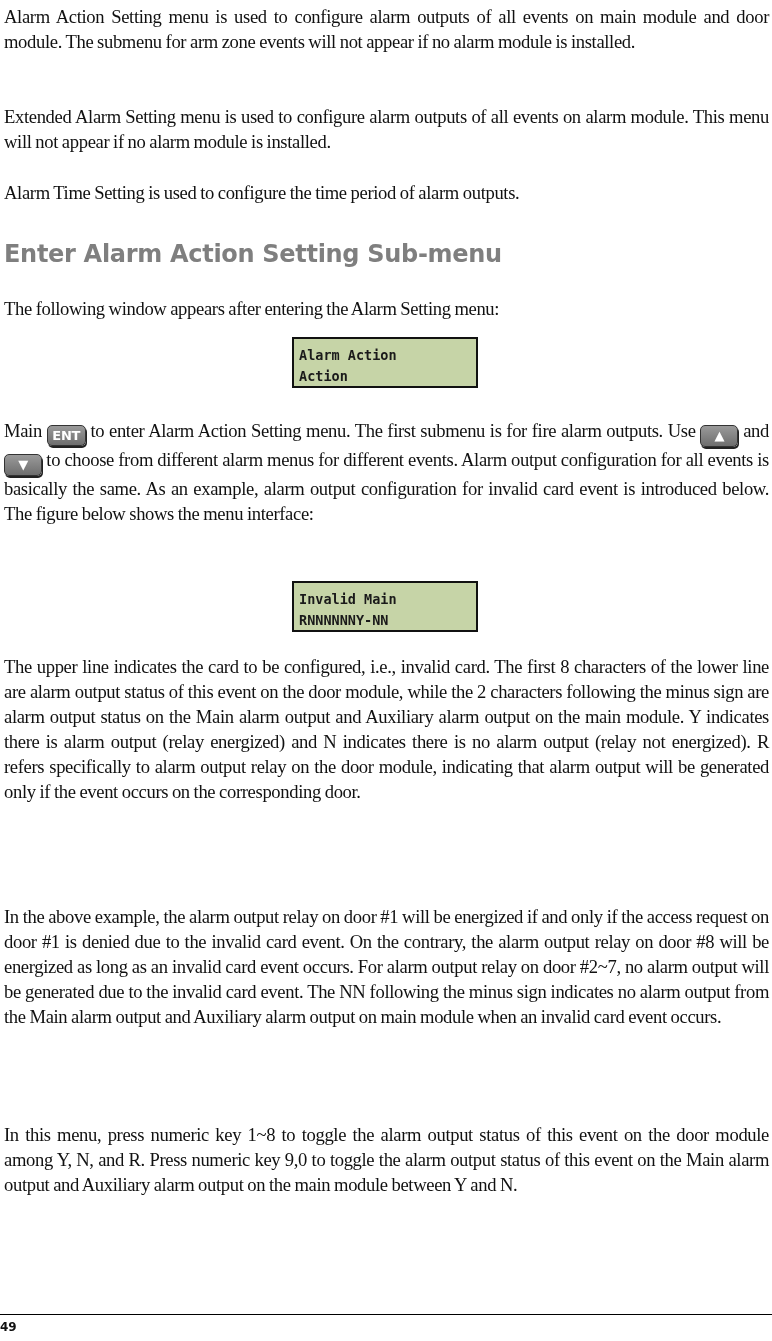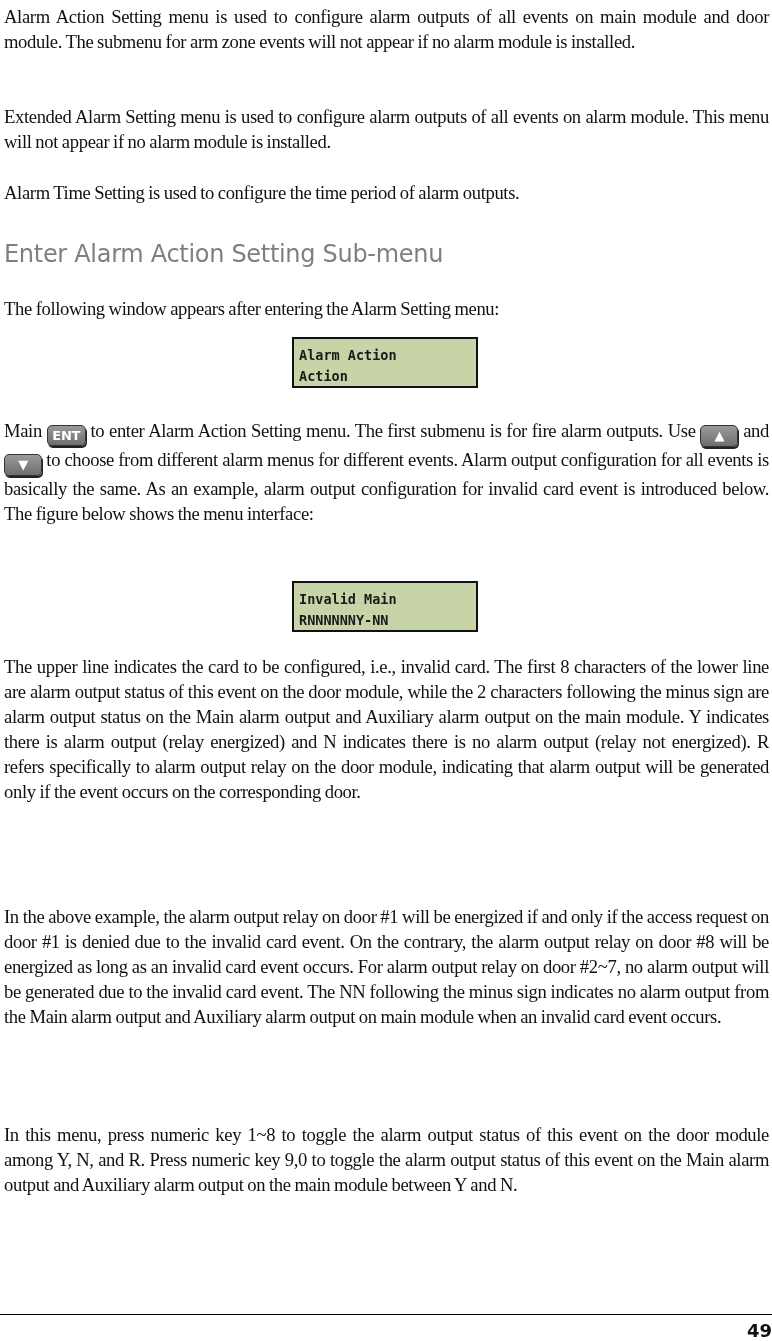--- a/index.html
+++ b/index.html
@@ -31,33 +31,33 @@
     background: linear-gradient(#9a9a9a, #6e6e6e);
     border: 1px solid #333; border-radius: 5px;
     box-shadow: 1px 2px 0 #222;
     color: #fff; font-family: "DejaVu Sans", sans-serif;
     font-weight: bold; text-align: center;
   }
   .key.ent { width: 37px; height: 19px; font-size: 13px; line-height: 19px; }
   .key.arrow { width: 36px; height: 20px; font-size: 13px; line-height: 20px; }
   .footer-rule { position: absolute; left: 0; top: 1314px; width: 772px; height: 1px; background: #000; }
   .page-num {
-    position: absolute; top: 1320px; left: 0; width: 772px; text-align: right;
-    font-family: "DejaVu Sans", sans-serif; font-size: 18px; font-weight: bold; color: #111;
+    position: absolute; top: 1320px; left: 0; width: 772px; text-align: left;
+    font-family: "DejaVu Sans", sans-serif; font-size: 12px; font-weight: bold; color: #111;
   }
 </style>
 </head>
 <body>
 
 <div class="page">
   <p class="body" style="position:absolute; top:4px;">Alarm Action Setting menu is used to configure alarm outputs of all events on main module and door module. The submenu for arm zone events will not appear if no alarm module is installed.</p>
   <p class="body" style="position:absolute; top:104px;">Extended Alarm Setting menu is used to configure alarm outputs of all events on alarm module. This menu will not appear if no alarm module is installed.</p>
   <p class="body" style="position:absolute; top:180px;">Alarm Time Setting is used to configure the time period of alarm outputs.</p>
 
-  <h2 class="heading" style="position:absolute; top:240px;">Enter Alarm Action Setting Sub-menu</h2>
+  <h2 class="heading" style="position:absolute; top:240px;font-weight:bold;">Enter Alarm Action Setting Sub-menu</h2>
   <p class="body" style="position:absolute; top:296px;">The following window appears after entering the Alarm Setting menu:</p>
 
   <p class="body" style="position:absolute; top:418px;">
     <span>Main</span>
     <span class="key ent">ENT</span><span> to enter Alarm Action Setting menu. The first submenu is for fire alarm outputs. Use </span><span class="key arrow">▲</span><span> and </span><span class="key arrow">▼</span><span> to choose from different alarm menus for different events. Alarm output configuration for all events is basically the same. As an example, alarm output configuration for invalid card event is introduced below. The figure below shows the menu interface:</span>
   </p>
 
   <p class="body" style="position:absolute; top:654px;">The upper line indicates the card to be configured, i.e., invalid card. The first 8 characters of the lower line are alarm output status of this event on the door module, while the 2 characters following the minus sign are alarm output status on the Main alarm output and Auxiliary alarm output on the main module. Y indicates there is alarm output (relay energized) and N indicates there is no alarm output (relay not energized). R refers specifically to alarm output relay on the door module, indicating that alarm output will be generated only if the event occurs on the corresponding door.</p>
   <p class="body" style="position:absolute; top:904px;">In the above example, the alarm output relay on door #1 will be energized if and only if the access request on door #1 is denied due to the invalid card event. On the contrary, the alarm output relay on door #8 will be energized as long as an invalid card event occurs. For alarm output relay on door #2~7, no alarm output will be generated due to the invalid card event. The NN following the minus sign indicates no alarm output from the Main alarm output and Auxiliary alarm output on main module when an invalid card event occurs.</p>
   <p class="body" style="position:absolute; top:1122px;">In this menu, press numeric key 1~8 to toggle the alarm output status of this event on the door module among Y, N, and R. Press numeric key 9,0 to toggle the alarm output status of this event on the Main alarm output and Auxiliary alarm output on the main module between Y and N.</p>

